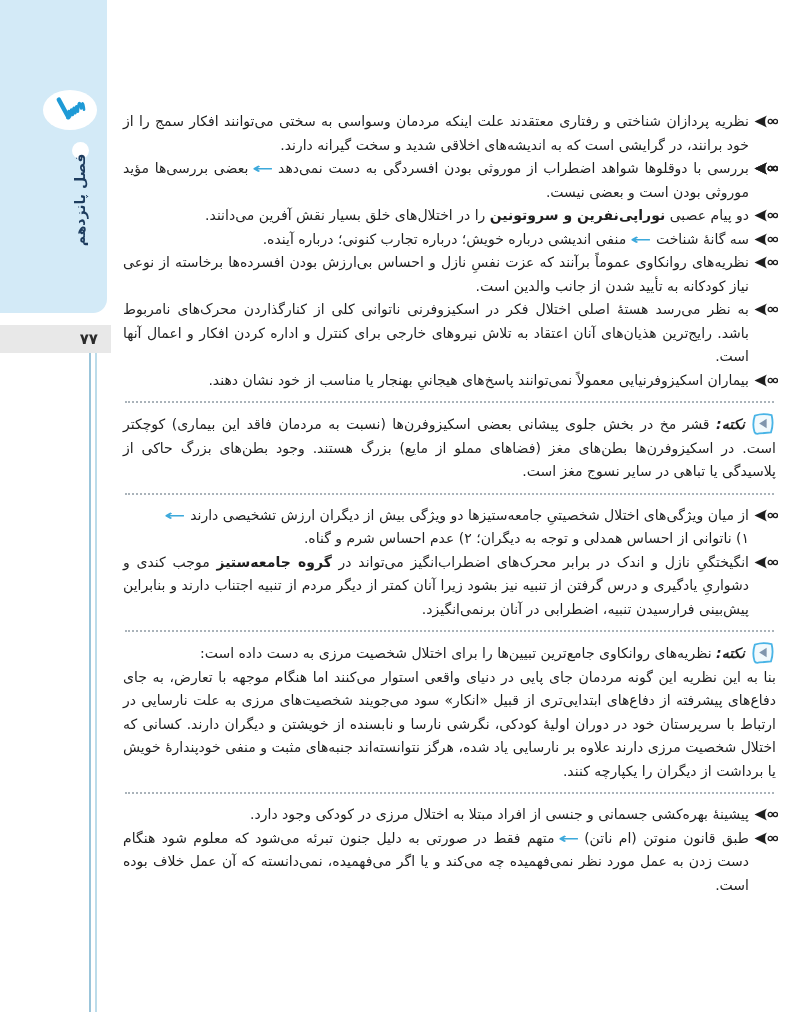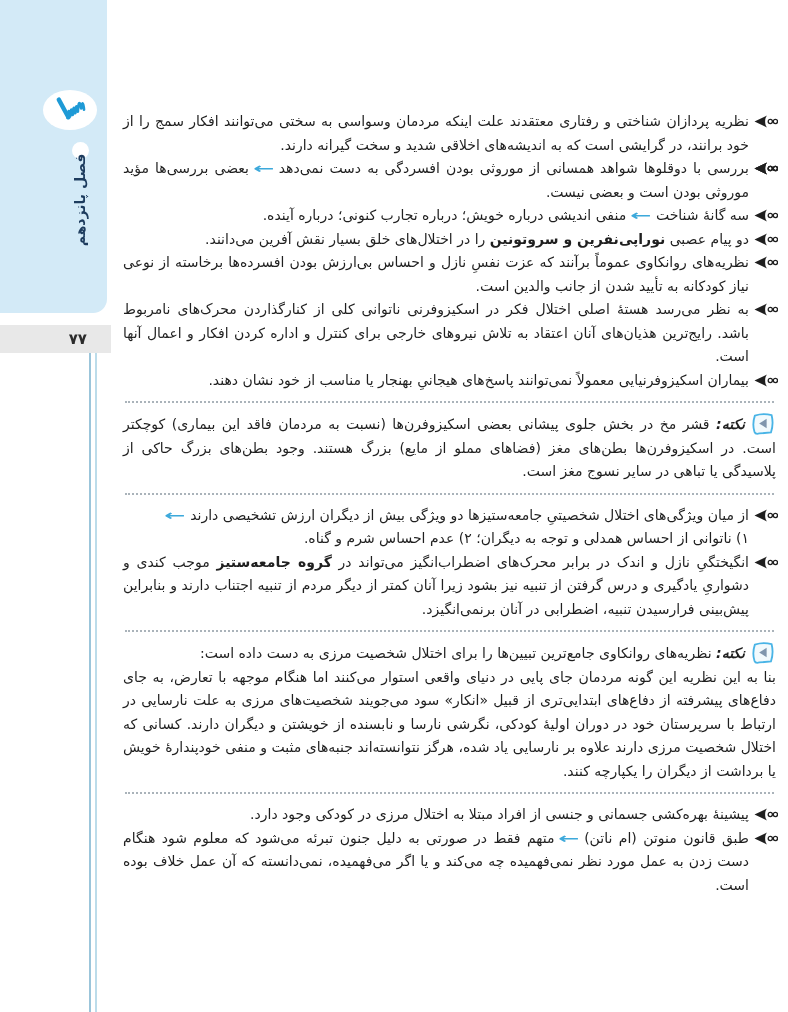--- a/index.html
+++ b/index.html
@@ -27,21 +27,21 @@
     display:flex;align-items:center;justify-content:center;
   }
   .chapter span{
     display:block;white-space:nowrap;transform:rotate(-90deg);
     font-weight:bold;font-size:14px;color:#1d3c5e;direction:rtl;
   }
   
   .pagenum-box{
     position:absolute;top:325px;left:0;width:111px;height:28px;
     background:#e8e8e8;display:flex;align-items:center;justify-content:flex-end;
-    box-sizing:border-box;padding-right:24px;
+    box-sizing:border-box;padding-right:13px;
   }
   .pagenum-box span{font-weight:bold;font-size:15px;color:#2b2b2b;letter-spacing:1px;}
   
   .vrule{
     position:absolute;top:353px;bottom:0;left:89px;width:4px;
     border-left:2px solid #9bc5da;border-right:2px solid #bcdcEA;
   }
   
   .content{
     position:absolute;top:110px;left:123px;right:12px;
@@ -106,35 +106,35 @@
             <circle cx="21.4" cy="6.5" r="2.1" fill="none" stroke="#1f1f1f" stroke-width="1.3"></circle>
             <path d="M0.5 6.5 L13 0.5 C10.5 3 10.5 10 13 12.5 Z" fill="#1f1f1f"></path>
           </svg>
         </span></div>
       <div class="item"><span class="bullet">
           <svg viewBox="0 0 24 13" xmlns="http://www.w3.org/2000/svg">
             <circle cx="16.3" cy="6.5" r="2.1" fill="none" stroke="#1f1f1f" stroke-width="1.3"></circle>
             <circle cx="21.4" cy="6.5" r="2.1" fill="none" stroke="#1f1f1f" stroke-width="1.3"></circle>
             <path d="M0.5 6.5 L13 0.5 C10.5 3 10.5 10 13 12.5 Z" fill="#1f1f1f"></path>
           </svg>
-        </span><span>بررسی با دوقلوها شواهد همسانی از موروثی بودن افسردگی به دست نمی‌دهد</span><span class="arrow">←</span><span>بعضی بررسی‌ها مؤید موروثی بودن است و بعضی نیست.</span></div>
+        </span><span>بررسی با دوقلوها شواهد اضطراب از موروثی بودن افسردگی به دست نمی‌دهد</span><span class="arrow">←</span><span>بعضی بررسی‌ها مؤید موروثی بودن است و بعضی نیست.</span></div>
+      <div class="item"><span class="bullet">
+          <svg viewBox="0 0 24 13" xmlns="http://www.w3.org/2000/svg">
+            <circle cx="16.3" cy="6.5" r="2.1" fill="none" stroke="#1f1f1f" stroke-width="1.3"></circle>
+            <circle cx="21.4" cy="6.5" r="2.1" fill="none" stroke="#1f1f1f" stroke-width="1.3"></circle>
+            <path d="M0.5 6.5 L13 0.5 C10.5 3 10.5 10 13 12.5 Z" fill="#1f1f1f"></path>
+          </svg>
+        </span><span>دو پیام عصبی </span><b>نوراپی‌نفرین و سروتونین</b><span> را در اختلال‌های خلق بسیار نقش آفرین می‌دانند.</span></div>
       <div class="item"><span class="bullet">
           <svg viewBox="0 0 24 13" xmlns="http://www.w3.org/2000/svg">
             <circle cx="16.3" cy="6.5" r="2.1" fill="none" stroke="#1f1f1f" stroke-width="1.3"></circle>
             <circle cx="21.4" cy="6.5" r="2.1" fill="none" stroke="#1f1f1f" stroke-width="1.3"></circle>
             <path d="M0.5 6.5 L13 0.5 C10.5 3 10.5 10 13 12.5 Z" fill="#1f1f1f"></path>
           </svg>
         </span><span>سه گانهٔ شناخت</span><span class="arrow">←</span><span>منفی اندیشی درباره خویش؛ درباره تجارب کنونی؛ درباره آینده.</span></div>
-      <div class="item"><span class="bullet">
-          <svg viewBox="0 0 24 13" xmlns="http://www.w3.org/2000/svg">
-            <circle cx="16.3" cy="6.5" r="2.1" fill="none" stroke="#1f1f1f" stroke-width="1.3"></circle>
-            <circle cx="21.4" cy="6.5" r="2.1" fill="none" stroke="#1f1f1f" stroke-width="1.3"></circle>
-            <path d="M0.5 6.5 L13 0.5 C10.5 3 10.5 10 13 12.5 Z" fill="#1f1f1f"></path>
-          </svg>
-        </span><span>دو پیام عصبی </span><b>نوراپی‌نفرین و سروتونین</b><span> را در اختلال‌های خلق بسیار نقش آفرین می‌دانند.</span></div>
       <div class="item"><span class="bullet">
           <svg viewBox="0 0 24 13" xmlns="http://www.w3.org/2000/svg">
             <circle cx="16.3" cy="6.5" r="2.1" fill="none" stroke="#1f1f1f" stroke-width="1.3"></circle>
             <circle cx="21.4" cy="6.5" r="2.1" fill="none" stroke="#1f1f1f" stroke-width="1.3"></circle>
             <path d="M0.5 6.5 L13 0.5 C10.5 3 10.5 10 13 12.5 Z" fill="#1f1f1f"></path>
           </svg>
         </span><span>نظریه‌های روانکاوی عموماً برآنند که عزت نفسِ نازل و احساس بی‌ارزش بودن افسرده‌ها برخاسته از نوعی نیاز کودکانه به تأیید شدن از جانب والدین است.</span></div>
       <div class="item"><span class="bullet">
           <svg viewBox="0 0 24 13" xmlns="http://www.w3.org/2000/svg">
             <circle cx="16.3" cy="6.5" r="2.1" fill="none" stroke="#1f1f1f" stroke-width="1.3"></circle>

